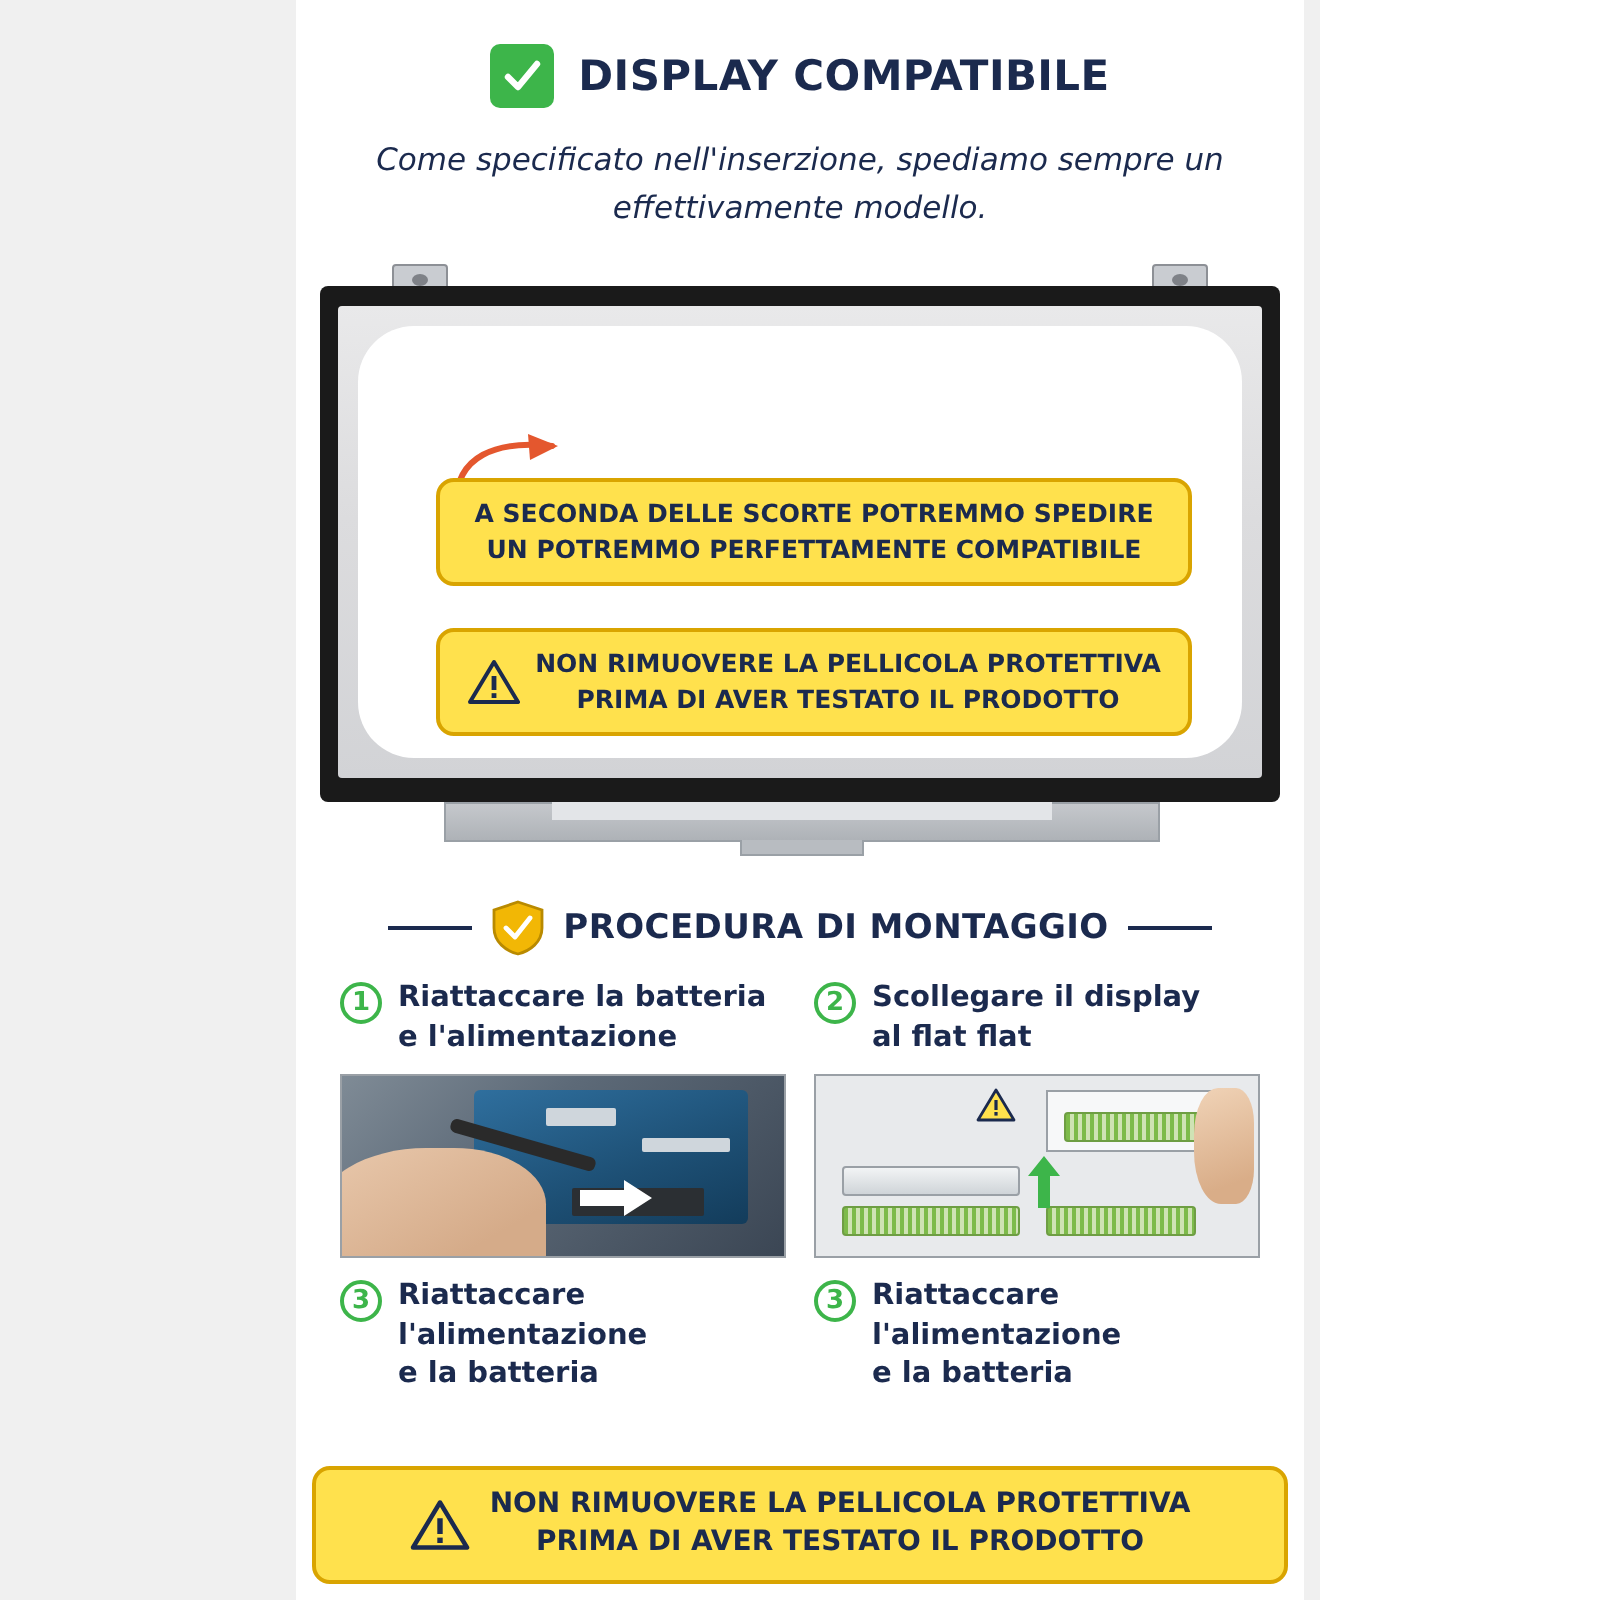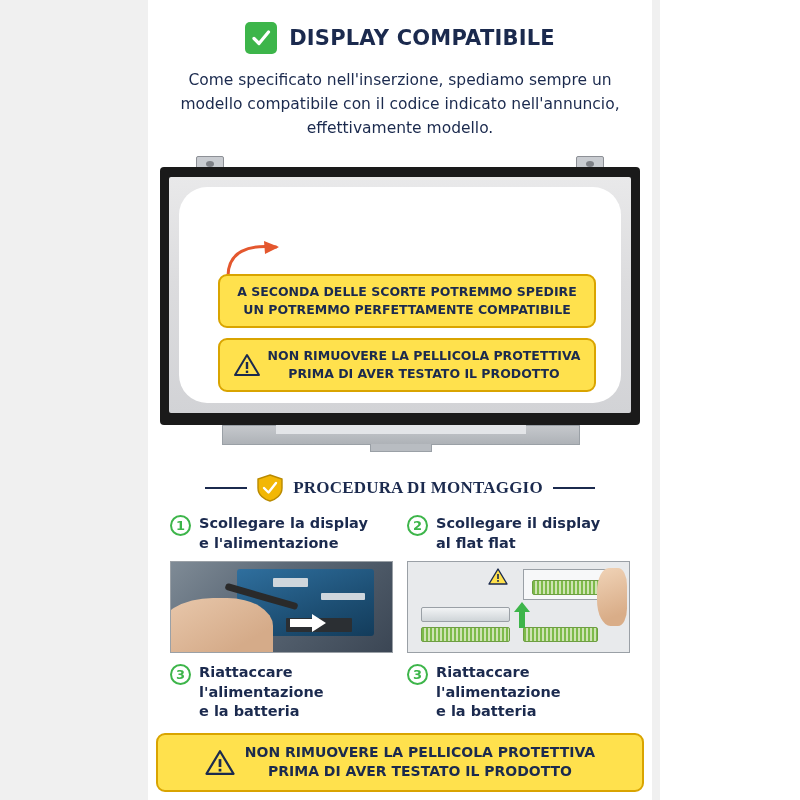--- a/index.html
+++ b/index.html
@@ -67,20 +67,21 @@
     letter-spacing: .2px;
   }
 
   .intro {
     margin: 14px auto 0;
     width: 470px;
     text-align: center;
     font-size: 15.5px;
     line-height: 1.55;
     color: #1b2a4e;
+    font-style: italic;
   }
 
   
   .display-wrap {
     position: relative;
     width: 480px;
     margin: 16px auto 0;
     height: 300px;
   }
   .tab {
@@ -178,21 +179,21 @@
     color: #1b2a4e;
     font-weight: bold;
     font-size: 12.5px;
     line-height: 1.45;
     padding: 7px 10px;
     display: flex;
     align-items: center;
     justify-content: center;
     gap: 8px;
   }
-  .callout-1 { left: 58px; top: 118px; width: 378px; }
+  .callout-1 { left: 58px; top: 107px; width: 378px; }
   .callout-2 { left: 58px; top: 182px; width: 378px; }
   .callout-text { display: block; }
 
   .arrow-curve {
     position: absolute;
     left: 62px;
     top: 82px;
     width: 64px;
     height: 42px;
   }
@@ -211,21 +212,20 @@
     height: 2px;
     background: #1b2a4e;
     flex: 1 1 auto;
     max-width: 42px;
   }
   .proc-title {
     font-size: 17px;
     font-weight: bold;
     color: #1b2a4e;
     letter-spacing: .2px;
-    font-family: Liberation Serif, serif;
   }
   .shield-icon { flex: none; }
 
   .steps {
     display: flex;
     gap: 14px;
     margin-top: 12px;
     padding: 0 14px;
   }
   .step-col { width: 50%; }
@@ -379,21 +379,20 @@
       <span class="check-box-icon">
         <svg width="22" height="22" viewBox="0 0 22 22" aria-hidden="true">
           <path d="M4 11.5 L9 16.5 L18.5 5" fill="none" stroke="#ffffff" stroke-width="3.2" stroke-linecap="round" stroke-linejoin="round"></path>
         </svg>
       </span>
       <span class="header-title">DISPLAY COMPATIBILE</span>
     </div>
 
     <div class="intro">
       <div>Come specificato nell'inserzione, spediamo sempre un</div>
-      <div>modello compatibile con il codice indicato nell'annuncio,</div>
       <div>effettivamente modello.</div>
     </div>
 
     <div class="display-wrap">
       <div class="tab t1"></div>
       <div class="tab t2"></div>
 
       <div class="screen-outer">
         <div class="screen-inner"></div>
       </div>
@@ -435,21 +434,21 @@
       <span class="proc-title">PROCEDURA DI MONTAGGIO</span>
       <span class="rule"></span>
     </div>
 
     <div class="steps">
 
       <div class="step-col">
         <div class="step-line">
           <span class="step-num">1</span>
           <span>
-            <span>Scollegare la display</span><br>
+            <span>Riattaccare la batteria</span><br>
             <span>e l'alimentazione</span>
           </span>
         </div>
         <div class="photo laptop">
           <div class="board"></div>
           <div class="chip" style="left:46%;top:18%;width:16%;height:10%;"></div>
           <div class="chip" style="left:68%;top:34%;width:20%;height:8%;"></div>
           <div class="chip" style="left:52%;top:62%;width:30%;height:16%;background:#2b2f33;"></div>
           <div class="hand"></div>
           <div class="tool"></div>

